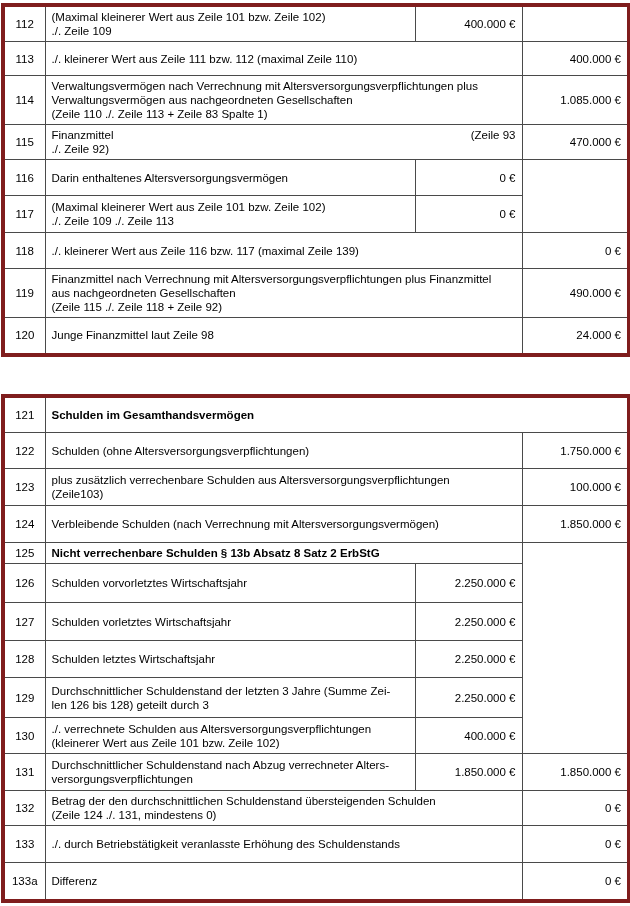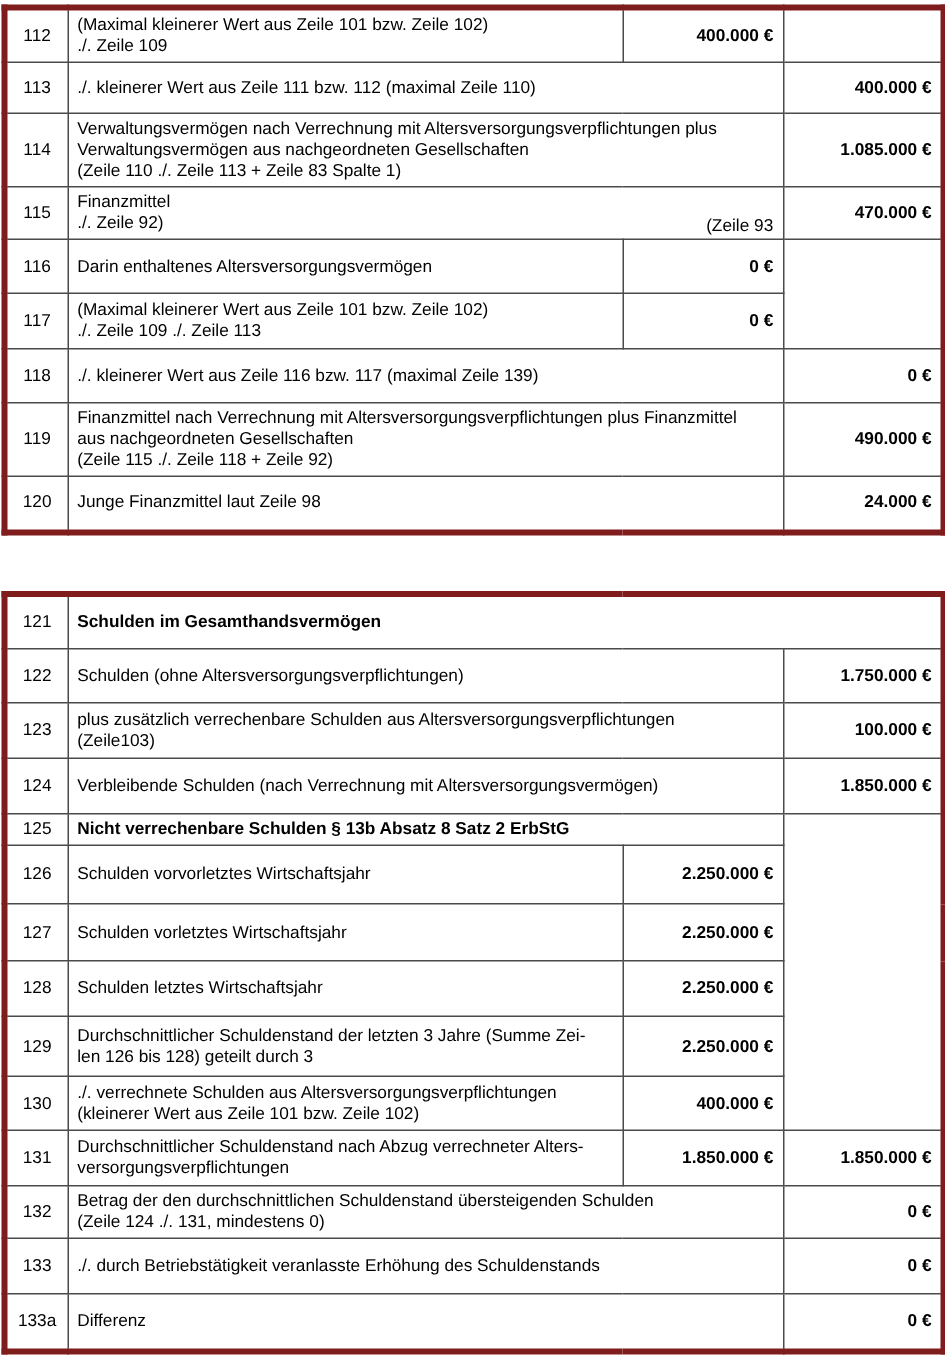--- a/index.html
+++ b/index.html
@@ -15,25 +15,25 @@
   }
   table.calc td{
     border:1px solid #4a4a4a;
     font-size:11.5px;line-height:14px;
     vertical-align:middle;
     overflow:hidden;
     background:#ffffff;
   }
   td.num{text-align:center;padding:2px 1px;}
   td.desc{text-align:left;padding:3px 6px;white-space:pre-line;}
-  td.value{text-align:right;padding:3px 6px;white-space:nowrap;font-weight:bold;}
+  td.value{text-align:right;padding:3px 6px;white-space:nowrap;}
   td.yellow{background:#ffffcc;}
   td.bold{font-weight:bold;}
   .dw{position:relative;}
-  .dr{position:absolute;top:16px;right:0;white-space:nowrap;}
+  .dr{position:absolute;top:0;right:0;white-space:nowrap;}
   .table-gap{height:37px;}
 </style>
 </head>
 <body>
 
 <div class="sheet">
   <table class="calc">
     <colgroup>
       <col style="width:42px">
         <col style="width:370px">

